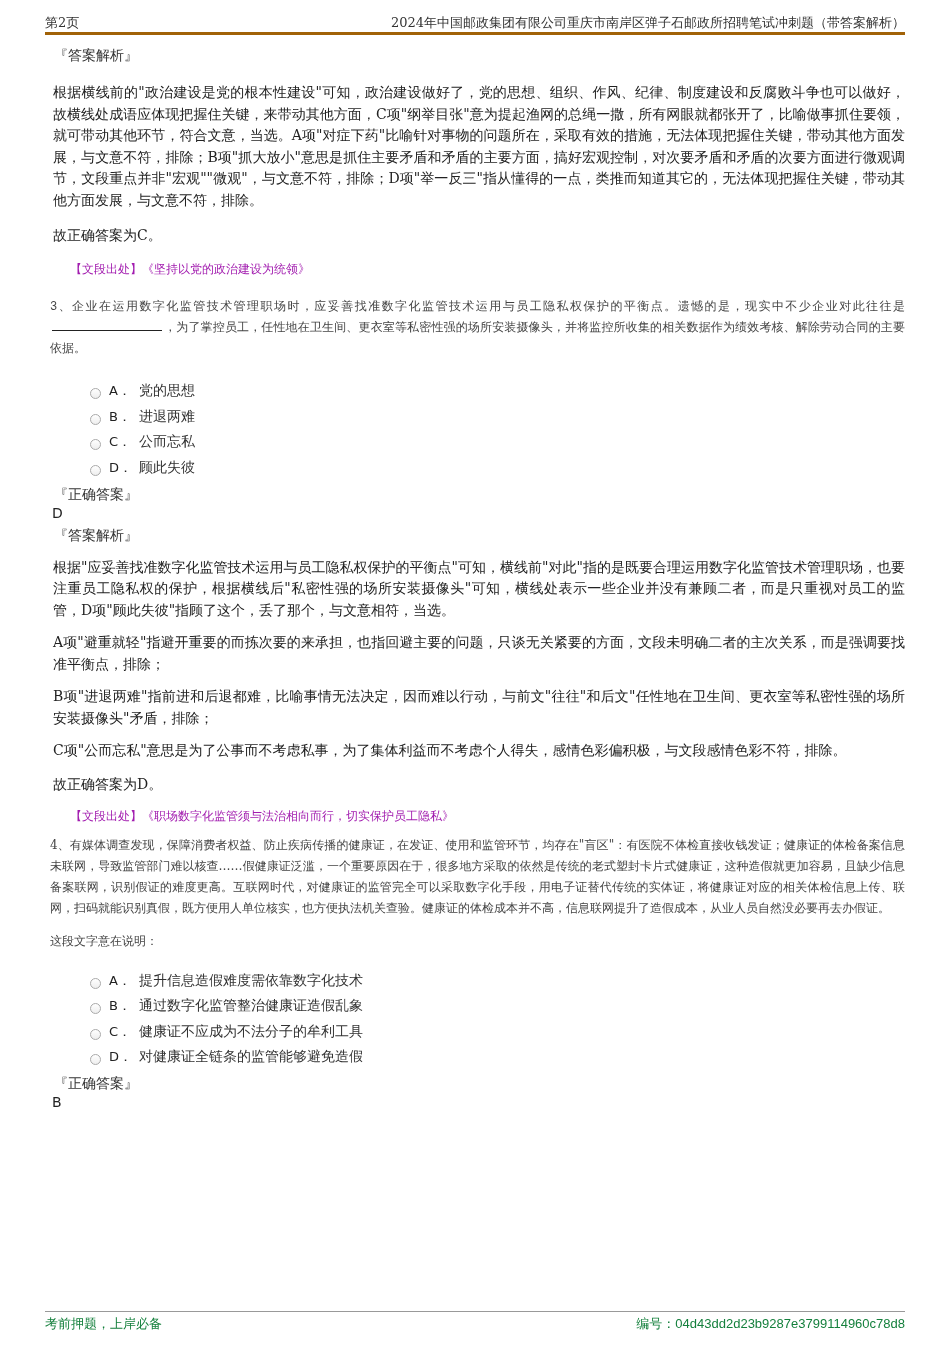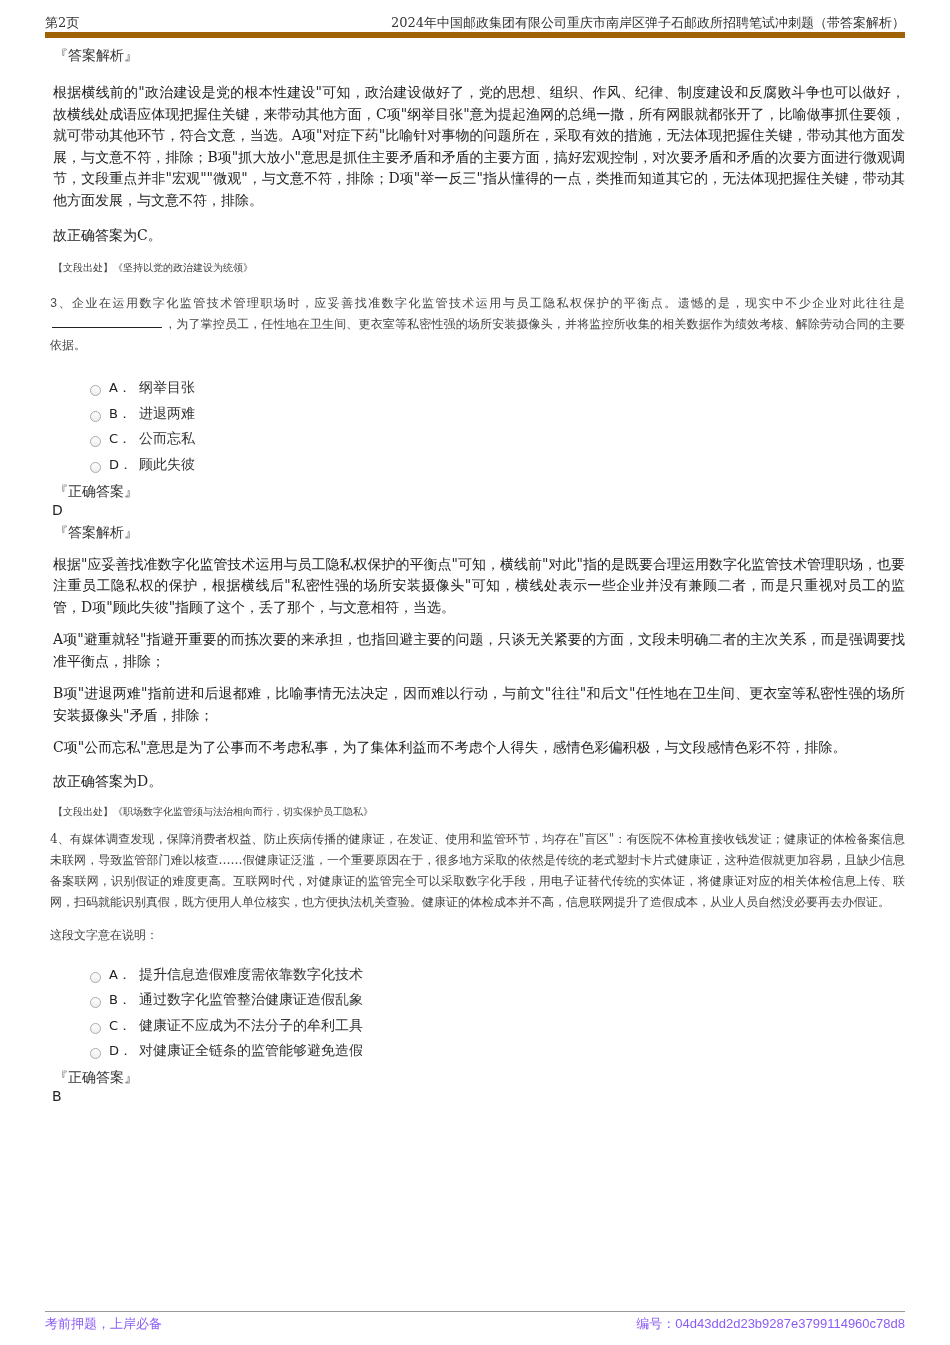--- a/index.html
+++ b/index.html
@@ -3,47 +3,47 @@
   <meta charset="utf-8">
   <style>
     html, body { margin: 0; padding: 0; background: #ffffff; }
     body {
       width: 950px; height: 1345px; position: relative; overflow: hidden;
       font-family: "DejaVu Serif", "Liberation Serif", serif;
       color: #222;
     }
     .page-header {
       position: absolute; left: 45px; right: 45px; top: 12px; height: 20px;
-      border-bottom: 6px solid #a16207;
+      border-bottom: 3px solid #a16207;
       font-size: 13px; color: #333; text-align: center;
     }
     .page-header .left { position: absolute; left: 0; top: 2px; }
     .page-header .right { position: absolute; right: 0; top: 2px; margin-left: 44px; }
     .content { position: absolute; left: 50px; right: 45px; top: 42px; }
     .bracket { font-size: 14px; color: #333; margin: 0 0 0 4px; line-height: 20px; }
     .para {
       font-size: 14px; line-height: 21.5px; color: #222; margin: 0 0 0 3px;
       text-align: justify;
     }
     .q-text { font-size: 12px; line-height: 21px; color: #444; margin: 0; text-align: justify; }
     .blank { display: inline-block; width: 110px; border-bottom: 1px solid #222; height: 12px; margin: 0 2px; }
-    .source { font-size: 10px; color: #404040; margin-left: 3px; }
+    .source { font-size: 12px; color: #a21caf; margin-left: 20px; }
     .prompt { font-size: 12px; color: #444; }
     .options { margin-left: 40px; }
     .option { display: flex; align-items: center; height: 25.5px; font-size: 14px; }
     .radio {
       width: 9px; height: 9px; border: 1px solid #aaa; border-radius: 50%;
       margin-right: 8px; margin-top: 5px; background: linear-gradient(#fff, #eee);
     }
     .opt-letter { font-family: "DejaVu Sans", sans-serif; width: 30px; font-size: 13px; color: #222; }
     .opt-text { color: #333; }
     .answer-letter { font-family: "DejaVu Sans", sans-serif; font-size: 14px; margin-left: 2px; line-height: 18px; }
     .page-footer {
       position: absolute; left: 45px; right: 45px; top: 1311px; height: 20px;
-      border-top: 1px solid #999; font-size: 13px; color: #8b5cf6;
+      border-top: 1px solid #999; font-size: 13px; color: #15803d;
     }
     .page-footer .left { position: absolute; left: 0; top: 3px; }
     .page-footer .right { position: absolute; right: 0; top: 3px; }
     .code { font-family: "Liberation Sans", sans-serif; }
   </style>
 </head>
 <body>
 
 <div class="page-header">
   <span class="left">第2页</span>
@@ -56,21 +56,21 @@
   <p class="para" style="margin-top:17px;">根据横线前的"政治建设是党的根本性建设"可知，政治建设做好了，党的思想、组织、作风、纪律、制度建设和反腐败斗争也可以做好，故横线处成语应体现把握住关键，来带动其他方面，C项"纲举目张"意为提起渔网的总绳一撒，所有网眼就都张开了，比喻做事抓住要领，就可带动其他环节，符合文意，当选。A项"对症下药"比喻针对事物的问题所在，采取有效的措施，无法体现把握住关键，带动其他方面发展，与文意不符，排除；B项"抓大放小"意思是抓住主要矛盾和矛盾的主要方面，搞好宏观控制，对次要矛盾和矛盾的次要方面进行微观调节，文段重点并非"宏观""微观"，与文意不符，排除；D项"举一反三"指从懂得的一点，类推而知道其它的，无法体现把握住关键，带动其他方面发展，与文意不符，排除。</p>
   <p class="para" style="margin-top:14px;">故正确答案为C。</p>
   <div class="source" style="margin-top:14px;">【文段出处】《坚持以党的政治建设为统领》</div>
 
   <p class="q-text" style="margin-top:19px;font-family:Liberation Mono, monospace;"><span>3、企业在运用数字化监管技术管理职场时，应妥善找准数字化监管技术运用与员工隐私权保护的平衡点。遗憾的是，现实中不少企业对此往往是</span><span class="blank"></span><span>，为了掌控员工，任性地在卫生间、更衣室等私密性强的场所安装摄像头，并将监控所收集的相关数据作为绩效考核、解除劳动合同的主要依据。</span></p>
 
   <div class="options" style="margin-top:19px;">
     <div class="option">
       <span class="radio"></span>
       <span class="opt-letter">A．</span>
-      <span class="opt-text">纲举目张</span>
+      <span class="opt-text">党的思想</span>
     </div>
     <div class="option">
       <span class="radio"></span>
       <span class="opt-letter">B．</span>
       <span class="opt-text">进退两难</span>
     </div>
     <div class="option">
       <span class="radio"></span>
       <span class="opt-letter">C．</span>
       <span class="opt-text">公而忘私</span>

